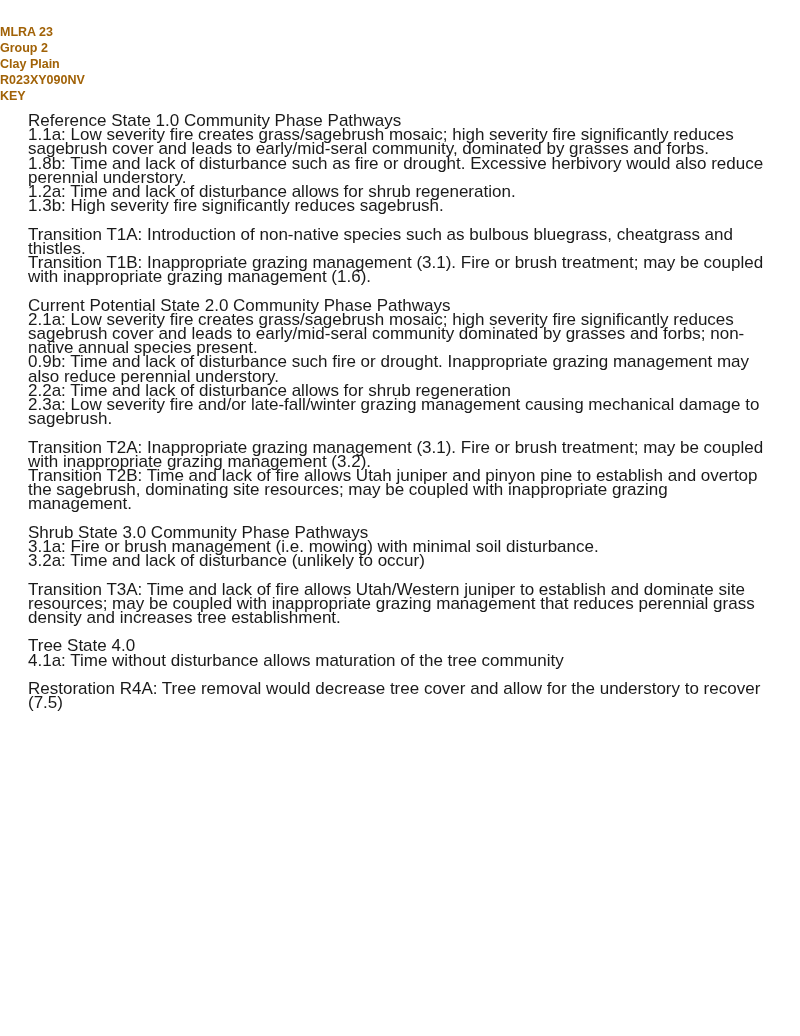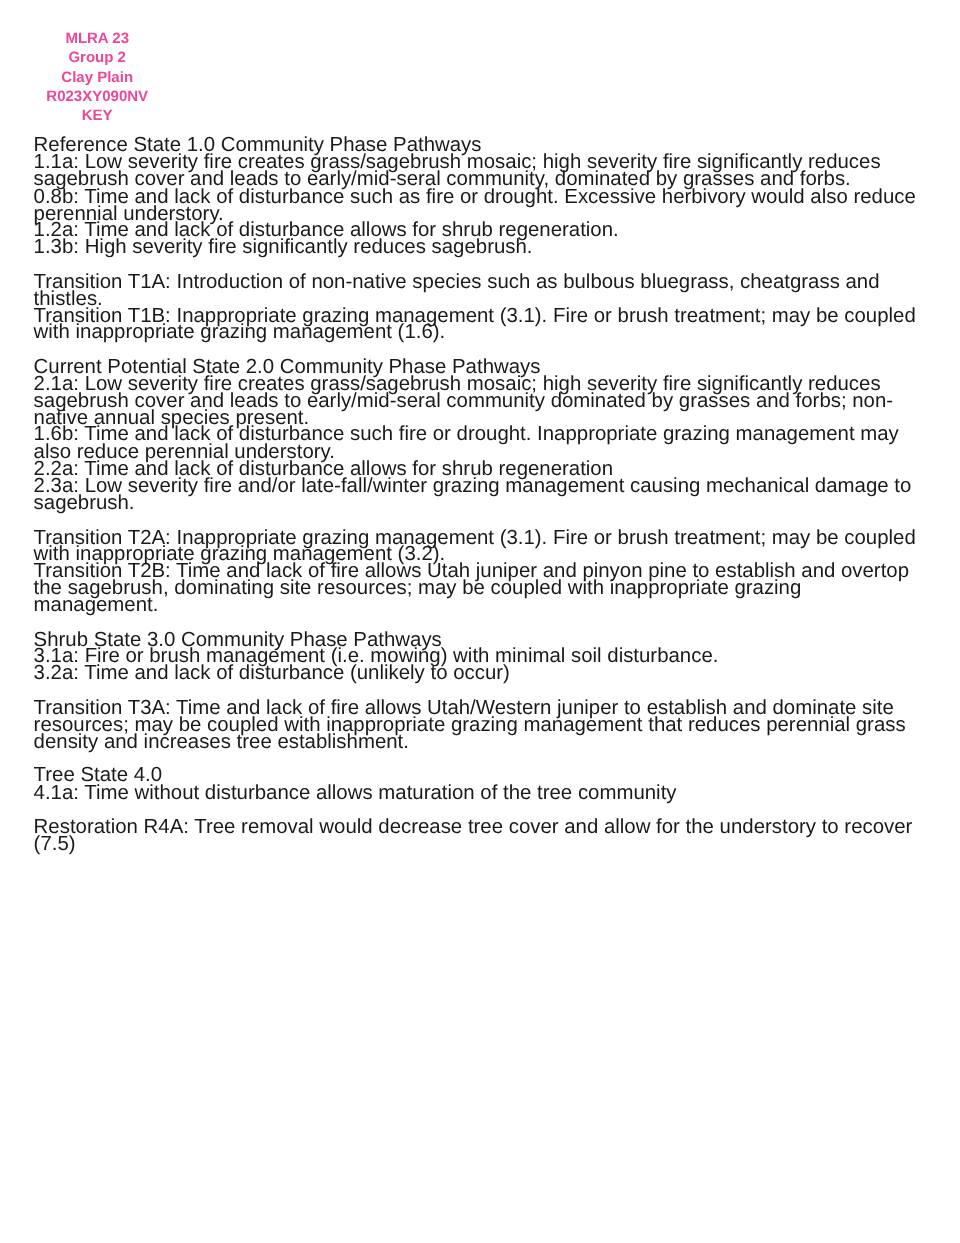--- a/index.html
+++ b/index.html
@@ -14,25 +14,24 @@
     background: #ffffff;
     overflow: hidden;
     font-family: "Liberation Sans", sans-serif;
     color: #1a1a1a;
   }
   .doc-header {
     position: absolute;
     top: 24px;
     left: 0;
     width: 162px;
-    text-align: center;
     font-size: 12.5px;
     font-weight: bold;
     line-height: 16px;
-    color: #ec4899;
+    color: #a16207;
     white-space: nowrap;
   }
   .doc-body {
     position: absolute;
     top: 114px;
     left: 28px;
     width: 745px;
     font-size: 17px;
     line-height: 14.2px;
     color: #1a1a1a;
@@ -56,34 +55,34 @@
     <div class="para">Clay Plain</div>
     <div class="para">R023XY090NV</div>
     <div class="para">KEY</div>
   </div>
 
   <div class="doc-body">
 
     <div class="block">
       <div class="para">Reference State 1.0 Community Phase Pathways</div>
       <div class="para">1.1a: Low severity fire creates grass/sagebrush mosaic; high severity fire significantly reduces sagebrush cover and leads to early/mid-seral community, dominated by grasses and forbs.</div>
-      <div class="para">0.8b: Time and lack of disturbance such as fire or drought. Excessive herbivory would also reduce perennial understory.</div>
+      <div class="para">1.8b: Time and lack of disturbance such as fire or drought. Excessive herbivory would also reduce perennial understory.</div>
       <div class="para">1.2a: Time and lack of disturbance allows for shrub regeneration.</div>
       <div class="para">1.3b: High severity fire significantly reduces sagebrush.</div>
     </div>
 
     <div class="block">
       <div class="para">Transition T1A: Introduction of non-native species such as bulbous bluegrass, cheatgrass and thistles.</div>
       <div class="para">Transition T1B: Inappropriate grazing management (3.1). Fire or brush treatment; may be coupled with inappropriate grazing management (1.6).</div>
     </div>
 
     <div class="block">
       <div class="para">Current Potential State 2.0 Community Phase Pathways</div>
       <div class="para">2.1a: Low severity fire creates grass/sagebrush mosaic; high severity fire significantly reduces sagebrush cover and leads to early/mid-seral community dominated by grasses and forbs; non-native annual species present.</div>
-      <div class="para">1.6b: Time and lack of disturbance such fire or drought. Inappropriate grazing management may also reduce perennial understory.</div>
+      <div class="para">0.9b: Time and lack of disturbance such fire or drought. Inappropriate grazing management may also reduce perennial understory.</div>
       <div class="para">2.2a: Time and lack of disturbance allows for shrub regeneration</div>
       <div class="para">2.3a: Low severity fire and/or late-fall/winter grazing management causing mechanical damage to sagebrush.</div>
     </div>
 
     <div class="block">
       <div class="para">Transition T2A: Inappropriate grazing management (3.1). Fire or brush treatment; may be coupled with inappropriate grazing management (3.2).</div>
       <div class="para">Transition T2B: Time and lack of fire allows Utah juniper and pinyon pine to establish and overtop the sagebrush, dominating site resources; may be coupled with inappropriate grazing management.</div>
     </div>
 
     <div class="block">

